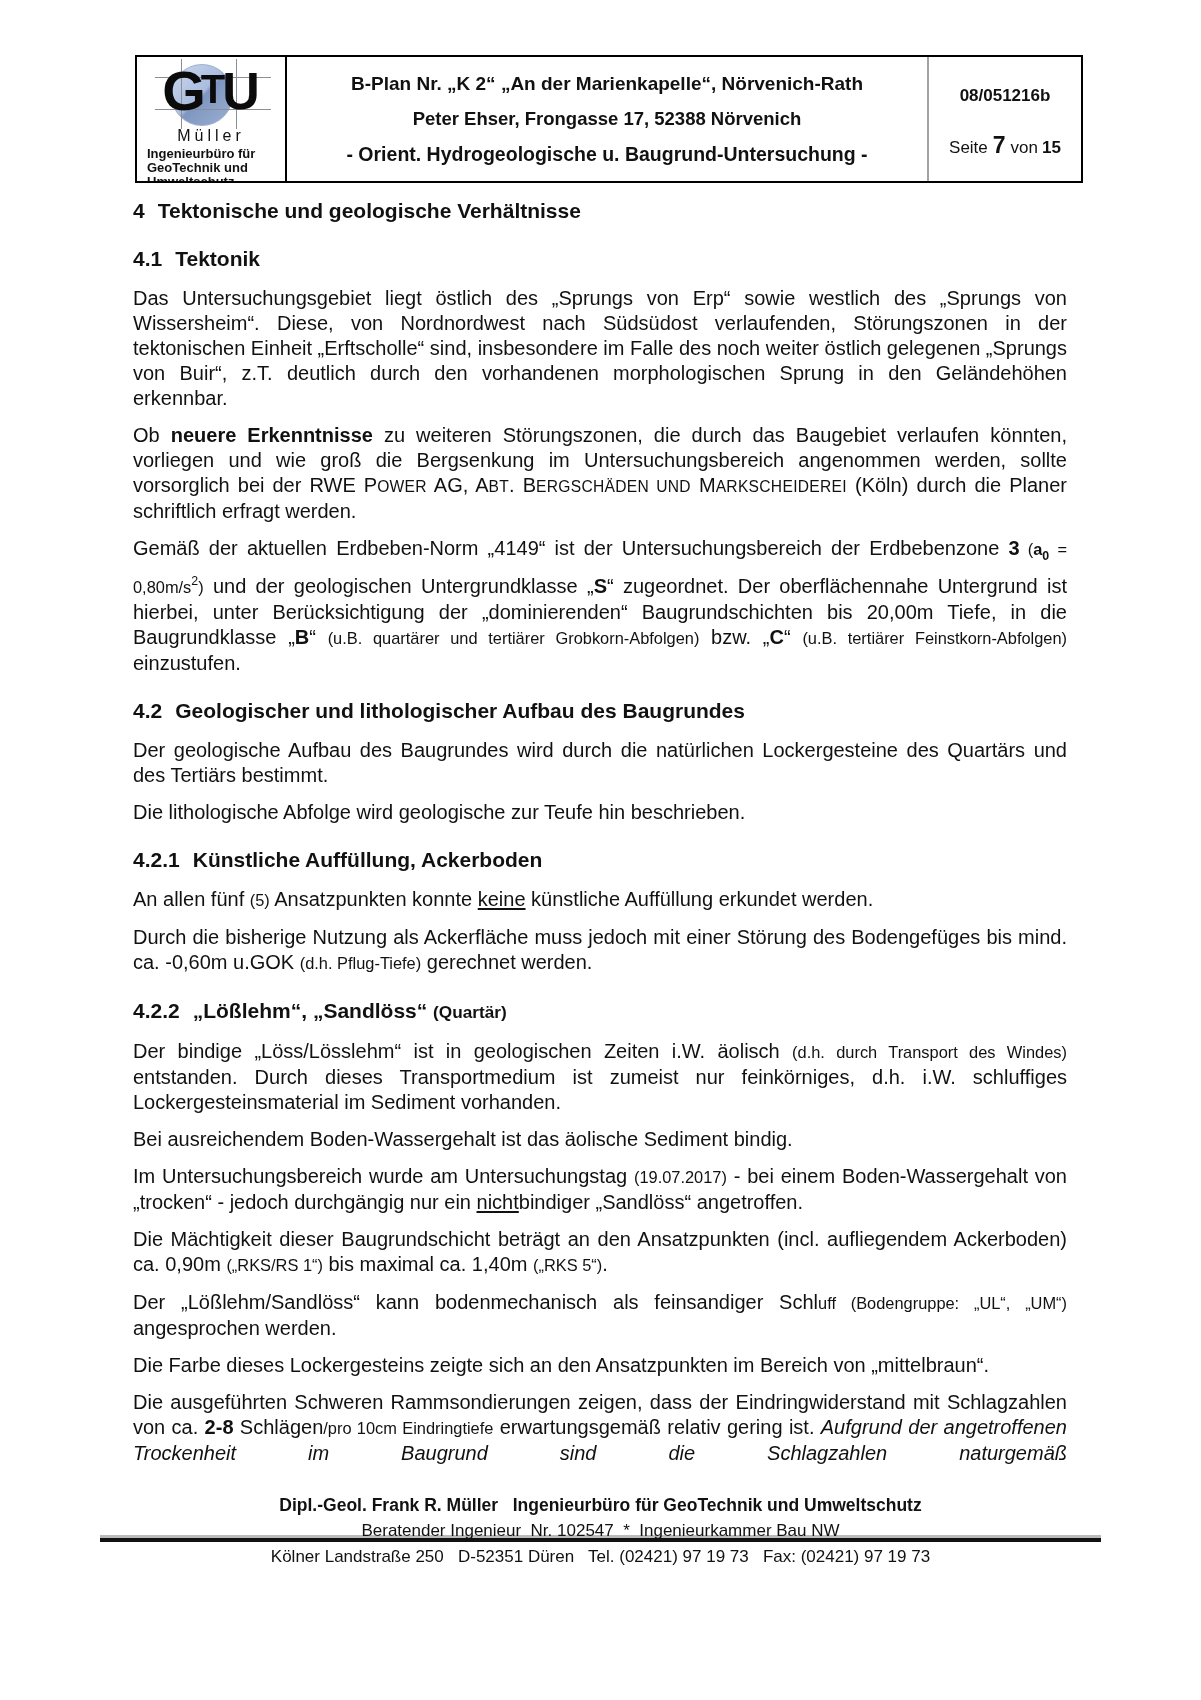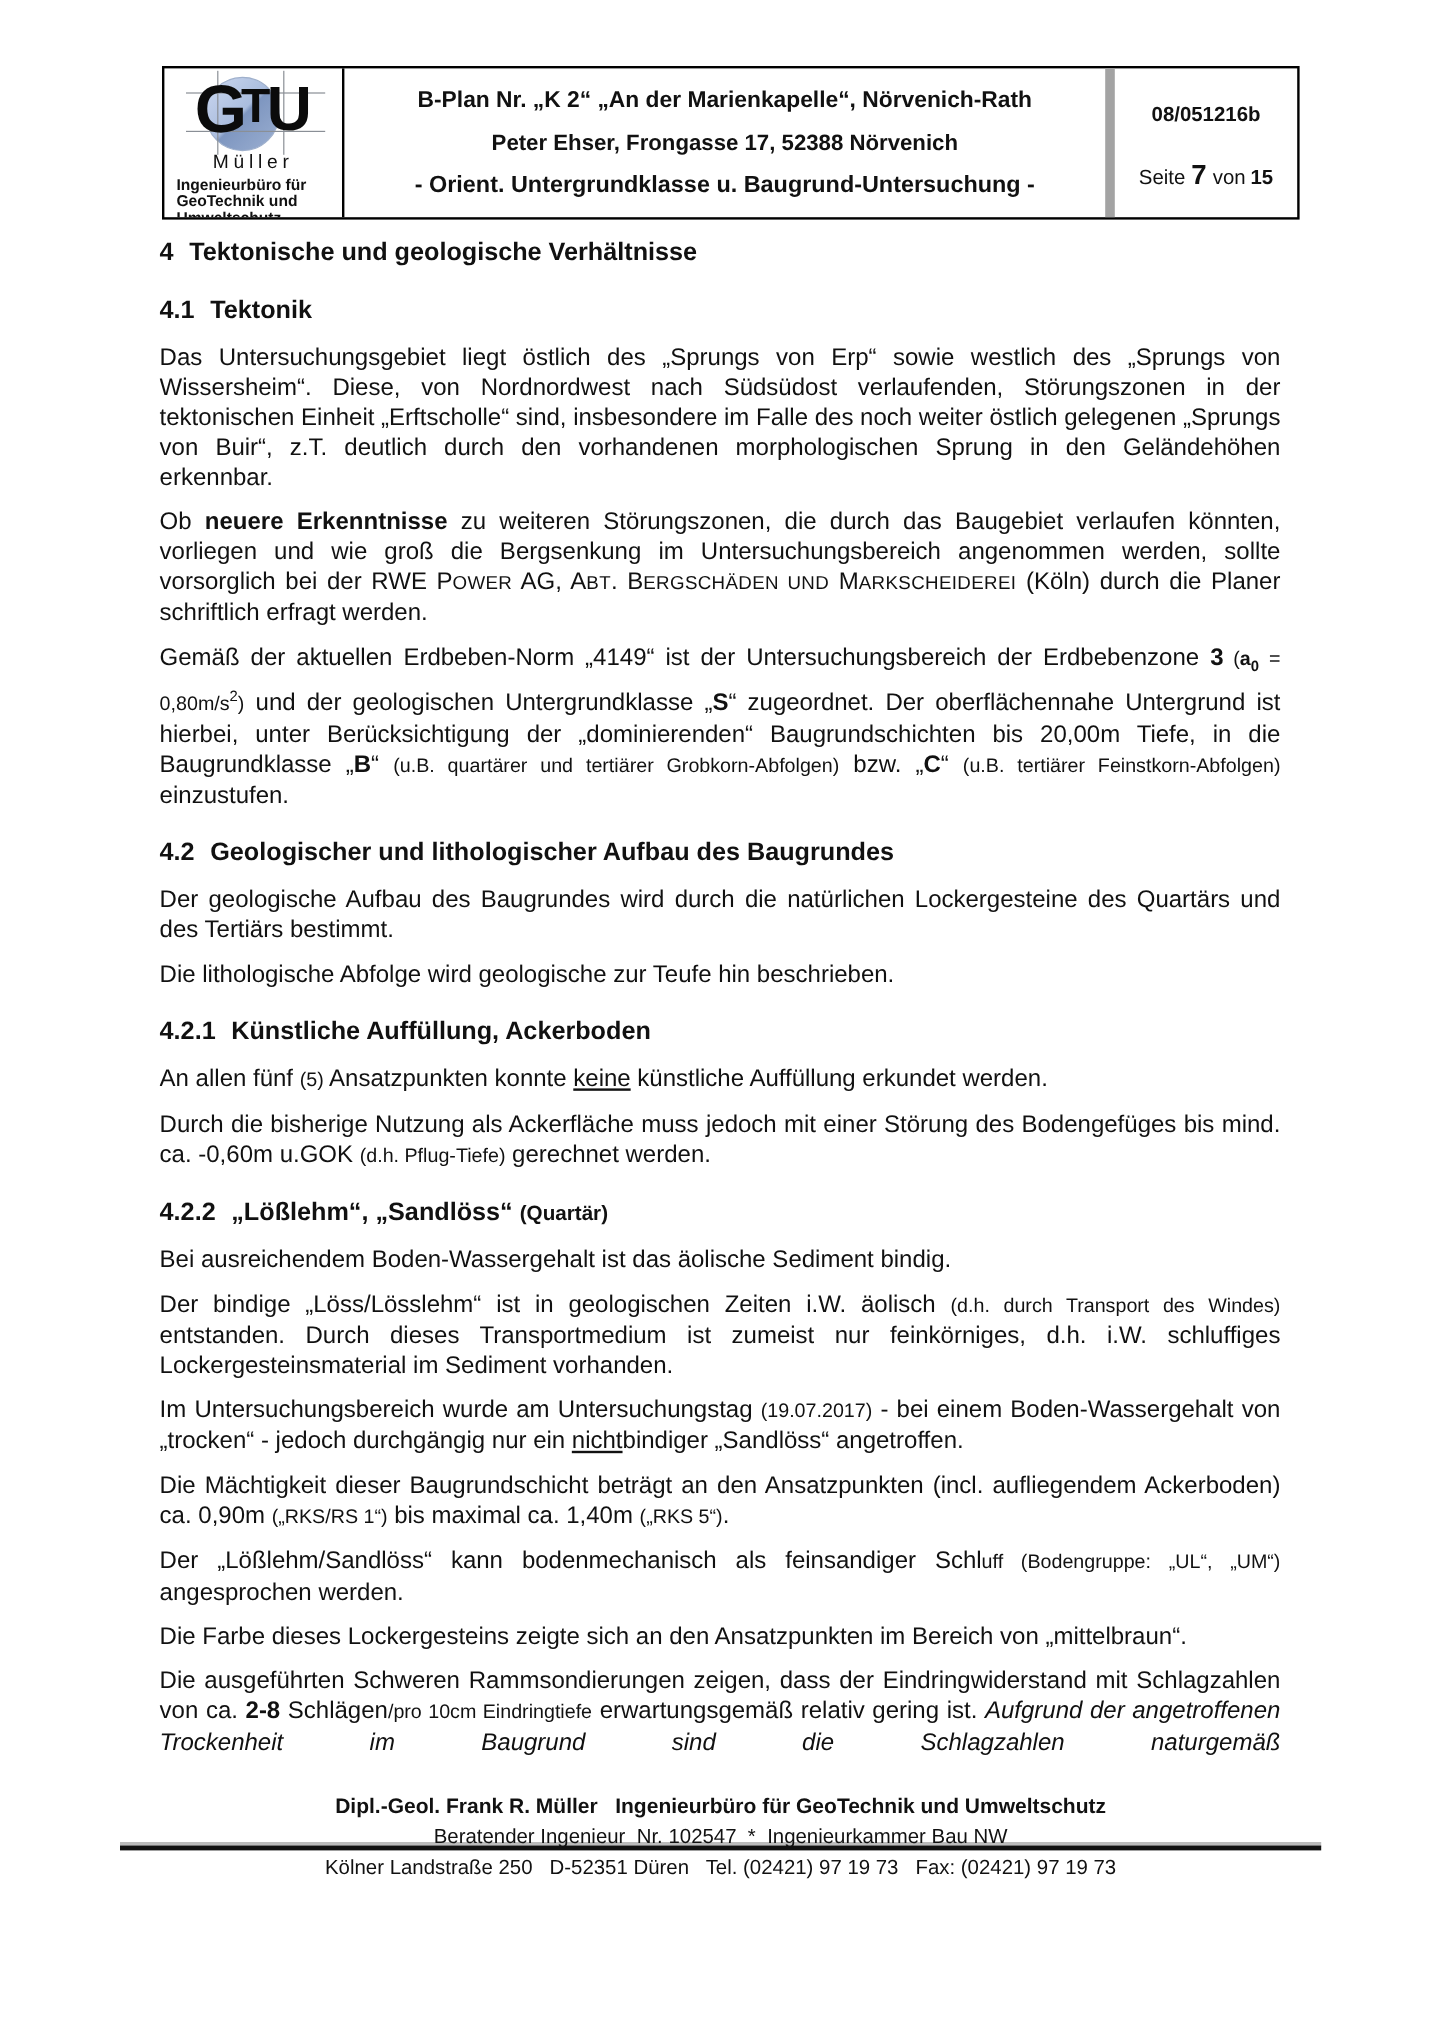--- a/index.html
+++ b/index.html
@@ -8,21 +8,21 @@
     font-family:"Liberation Sans", sans-serif;color:#111;
     -webkit-font-smoothing:antialiased;
   }
   
   .hdr{
     position:absolute;left:135px;top:55px;width:948px;height:128px;
     border:2px solid #000;display:flex;box-sizing:border-box;background:#fff;
   }
   .hdr-cell{box-sizing:border-box;}
   .hdr-logo{width:150px;border-right:2px solid #000;padding:2px 4px;overflow:hidden;}
-  .hdr-title{flex:1;border-right:8px solid #a3a3a3;display:flex;flex-direction:column;
+  .hdr-title{flex:1;border-right:2px solid #a3a3a3;display:flex;flex-direction:column;
     justify-content:center;align-items:center;gap:13px;padding:4px 10px;text-align:center;}
   .hdr-page{width:152px;padding-top:29px;text-align:center;}
   .t1{font-weight:bold;font-size:19px;}
   .t2{font-weight:bold;font-size:18.5px;}
   .t3{font-weight:bold;font-size:19.5px;}
   .docnum{font-weight:bold;font-size:17px;}
   .pageline{margin-top:26px;font-size:17px;white-space:nowrap;}
   .pg-num{font-weight:bold;font-size:23px;padding:0 5px;}
   .pg-total{font-weight:bold;padding-left:4px;}
   
@@ -83,21 +83,21 @@
     <div class="logo-name">Müller</div>
     <div class="logo-sub">
       <div>Ingenieurbüro für</div>
       <div>GeoTechnik und</div>
       <div>Umweltschutz</div>
     </div>
   </div>
   <div class="hdr-cell hdr-title">
     <div class="t1">B-Plan Nr. „K 2“ „An der Marienkapelle“, Nörvenich-Rath</div>
     <div class="t2">Peter Ehser, Frongasse 17, 52388 Nörvenich</div>
-    <div class="t3">- Orient. Untergrundklasse u. Baugrund-Untersuchung -</div>
+    <div class="t3">- Orient. Hydrogeologische u. Baugrund-Untersuchung -</div>
   </div>
   <div class="hdr-cell hdr-page">
     <div class="docnum">08/051216b</div>
     <div class="pageline">
       <span>Seite</span><span class="pg-num">7</span><span>von</span><span class="pg-total">15</span>
     </div>
   </div>
 </header>
 
 <main class="content">
@@ -106,22 +106,22 @@
   <p class="para"><span>Das Untersuchungsgebiet liegt östlich des „Sprungs von Erp“ sowie westlich des „Sprungs von Wissersheim“. Diese, von Nordnordwest nach Südsüdost verlaufenden, Störungszonen in der tektonischen Einheit „Erftscholle“ sind, insbesondere im Falle des noch weiter östlich gelegenen „Sprungs von Buir“, z.T. deutlich durch den vorhandenen morphologischen Sprung in den Geländehöhen erkennbar.</span></p>
   <p class="para"><span>Ob </span><span class="r-b">neuere Erkenntnisse</span><span> zu weiteren Störungszonen, die durch das Baugebiet verlaufen könnten, vorliegen und wie groß die Bergsenkung im Untersuchungsbereich angenommen werden, sollte vorsorglich bei der RWE P</span><span class="r-sc">OWER</span><span> AG, A</span><span class="r-sc">BT</span><span>. B</span><span class="r-sc">ERGSCHÄDEN UND</span><span> M</span><span class="r-sc">ARK­SCHEIDEREI</span><span> (Köln) durch die Planer schriftlich erfragt werden.</span></p>
   <p class="para"><span>Gemäß der aktuellen Erdbeben-Norm „4149“ ist der Untersuchungsbereich der Erdbeben­zone </span><span class="r-b">3</span><span class="r-s"> (</span><span class="r-s r-b">a</span><span class="r-s r-b r-sub">0</span><span class="r-s"> = 0,80m/s</span><span class="r-s r-sup">2</span><span class="r-s">)</span><span> und der geologischen Untergrundklasse „</span><span class="r-b">S</span><span>“ zugeordnet. Der oberflä­chennahe Untergrund ist hierbei, unter Berücksichtigung der „dominierenden“ Baugrund­schichten bis 20,00m Tiefe, in die Baugrundklasse „</span><span class="r-b">B</span><span>“ </span><span class="r-s">(u.B. quartärer und tertiärer Grobkorn-Abfolgen)</span><span> bzw. „</span><span class="r-b">C</span><span>“ </span><span class="r-s">(u.B. tertiärer Feinstkorn-Abfolgen)</span><span> einzustufen.</span></p>
   <h2 class="blk-h"><span>4.2</span><span>Geologischer und lithologischer Aufbau des Baugrundes</span></h2>
   <p class="para"><span>Der geologische Aufbau des Baugrundes wird durch die natürlichen Lockergesteine des Quartärs und des Tertiärs bestimmt.</span></p>
   <p class="para"><span>Die lithologische Abfolge wird geologische zur Teufe hin beschrieben.</span></p>
   <h3 class="blk-h"><span>4.2.1</span><span>Künstliche Auffüllung, Ackerboden</span></h3>
   <p class="para"><span>An allen fünf </span><span class="r-s">(5)</span><span> Ansatzpunkten konnte </span><span class="r-u">keine</span><span> künstliche Auffüllung erkundet werden.</span></p>
   <p class="para"><span>Durch die bisherige Nutzung als Ackerfläche muss jedoch mit einer Störung des Bodengefü­ges bis mind. ca. -0,60m u.GOK </span><span class="r-s">(d.h. Pflug-Tiefe)</span><span> gerechnet werden.</span></p>
   <h3 class="blk-h"><span>4.2.2</span><span>„Lößlehm“, „Sandlöss“ </span><span class="r-s">(Quartär)</span></h3>
+  <p class="para"><span>Der bindige „Löss/Lösslehm“ ist in geologischen Zeiten i.W. äolisch </span><span class="r-s">(d.h. durch Transport des Windes)</span><span> entstanden. Durch dieses Transportmedium ist zumeist nur feinkörniges, d.h. i.W. schluffiges Lockergesteinsmaterial im Sediment vorhanden.</span></p>
   <p class="para"><span>Bei ausreichendem Boden-Wassergehalt ist das äolische Sediment bindig.</span></p>
-  <p class="para"><span>Der bindige „Löss/Lösslehm“ ist in geologischen Zeiten i.W. äolisch </span><span class="r-s">(d.h. durch Transport des Windes)</span><span> entstanden. Durch dieses Transportmedium ist zumeist nur feinkörniges, d.h. i.W. schluffiges Lockergesteinsmaterial im Sediment vorhanden.</span></p>
   <p class="para"><span>Im Untersuchungsbereich wurde am Untersuchungstag </span><span class="r-s">(19.07.2017)</span><span> - bei einem Boden-Wassergehalt von „trocken“ - jedoch durchgängig nur ein </span><span class="r-u">nicht</span><span>bindiger „Sandlöss“ angetrof­fen.</span></p>
   <p class="para"><span>Die Mächtigkeit dieser Baugrundschicht beträgt an den Ansatzpunkten (incl. aufliegendem Ackerboden) ca. 0,90m </span><span class="r-s">(„RKS/RS 1“)</span><span> bis maximal ca. 1,40m </span><span class="r-s">(„RKS 5“)</span><span>.</span></p>
   <p class="para"><span>Der „Lößlehm/Sandlöss“ kann bodenmechanisch als feinsandiger Schl</span><span class="r-s">uff (Bodengruppe: „UL“, „UM“)</span><span> angesprochen werden.</span></p>
   <p class="para"><span>Die Farbe dieses Lockergesteins zeigte sich an den Ansatzpunkten im Bereich von „mittel­braun“.</span></p>
   <p class="para justify-last"><span>Die ausgeführten Schweren Rammsondierungen zeigen, dass der Eindringwiderstand mit Schlagzahlen von ca. </span><span class="r-b">2-8</span><span> Schlägen</span><span class="r-s">/pro 10cm Eindringtiefe</span><span> erwartungsgemäß relativ gering ist. </span><span class="r-i">Aufgrund der angetroffenen Trockenheit im Baugrund sind die Schlagzahlen naturgemäß</span></p>
 </main>
 
 <div class="footer-rule"></div>
 <footer class="footer">
   <div class="f1">Dipl.-Geol. Frank R. Müller&nbsp;&nbsp; Ingenieurbüro für GeoTechnik und Umweltschutz</div>

